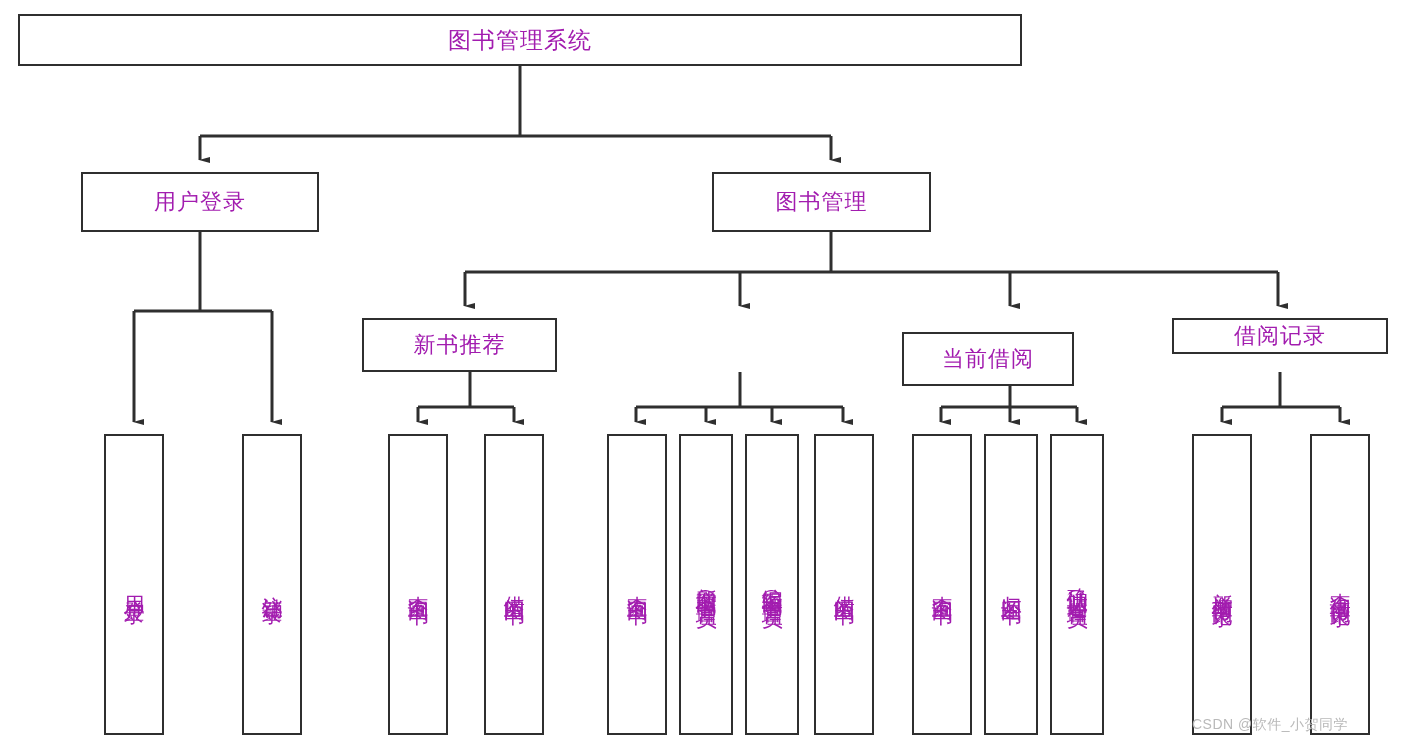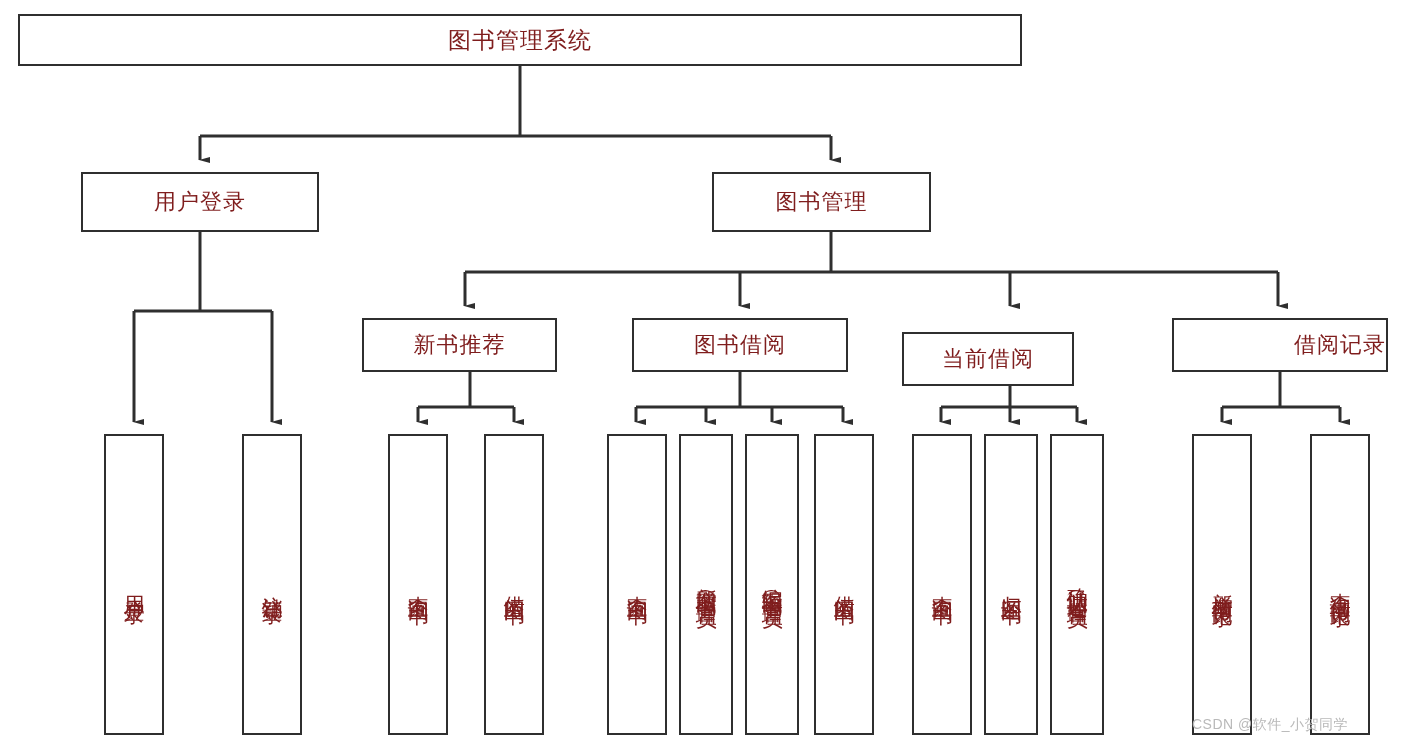--- a/index.html
+++ b/index.html
@@ -18,21 +18,21 @@
     overflow: hidden;
   }
   .node {
     position: absolute;
     box-sizing: border-box;
     border: 2px solid #2f2f2f;
     background: #ffffff;
     display: flex;
     align-items: center;
     justify-content: center;
-    color: #7f1d1d;
+    color: #a21caf;
     line-height: 1.25;
   }
   .node.h {
     font-size: 22px;
     letter-spacing: 1px;
   }
   .node.root {
     font-size: 23px;
   }
   .node.v {
@@ -127,27 +127,24 @@
   <div class="node h" style="left: 81px; top: 172px; width: 238px; height: 60px;">
     <span>用户登录</span>
   </div>
   <div class="node h" style="left: 712px; top: 172px; width: 219px; height: 60px;">
     <span>图书管理</span>
   </div>
 
   <div class="node h" style="left: 362px; top: 318px; width: 195px; height: 54px;">
     <span>新书推荐</span>
   </div>
-  <div class="node h" style="left: 632px; top: 318px; width: 216px; height: 54px;">
-    <span>图书借阅</span>
-  </div>
   <div class="node h" style="left: 902px; top: 332px; width: 172px; height: 54px;">
     <span>当前借阅</span>
   </div>
-  <div class="node h" style="left: 1172px; top: 318px; width: 216px; height: 54px; justify-content: flex-end;">
+  <div class="node h" style="left: 1172px; top: 318px; width: 216px; height: 36px;">
     <span>借阅记录</span>
   </div>
 
   <div class="node v" style="left: 104px; top: 434px; width: 60px; height: 301px;">
     <span class="vlabel">用户登录</span>
   </div>
   <div class="node v" style="left: 242px; top: 434px; width: 60px; height: 301px;">
     <span class="vlabel">注销登录</span>
   </div>
   <div class="node v" style="left: 388px; top: 434px; width: 60px; height: 301px;">

